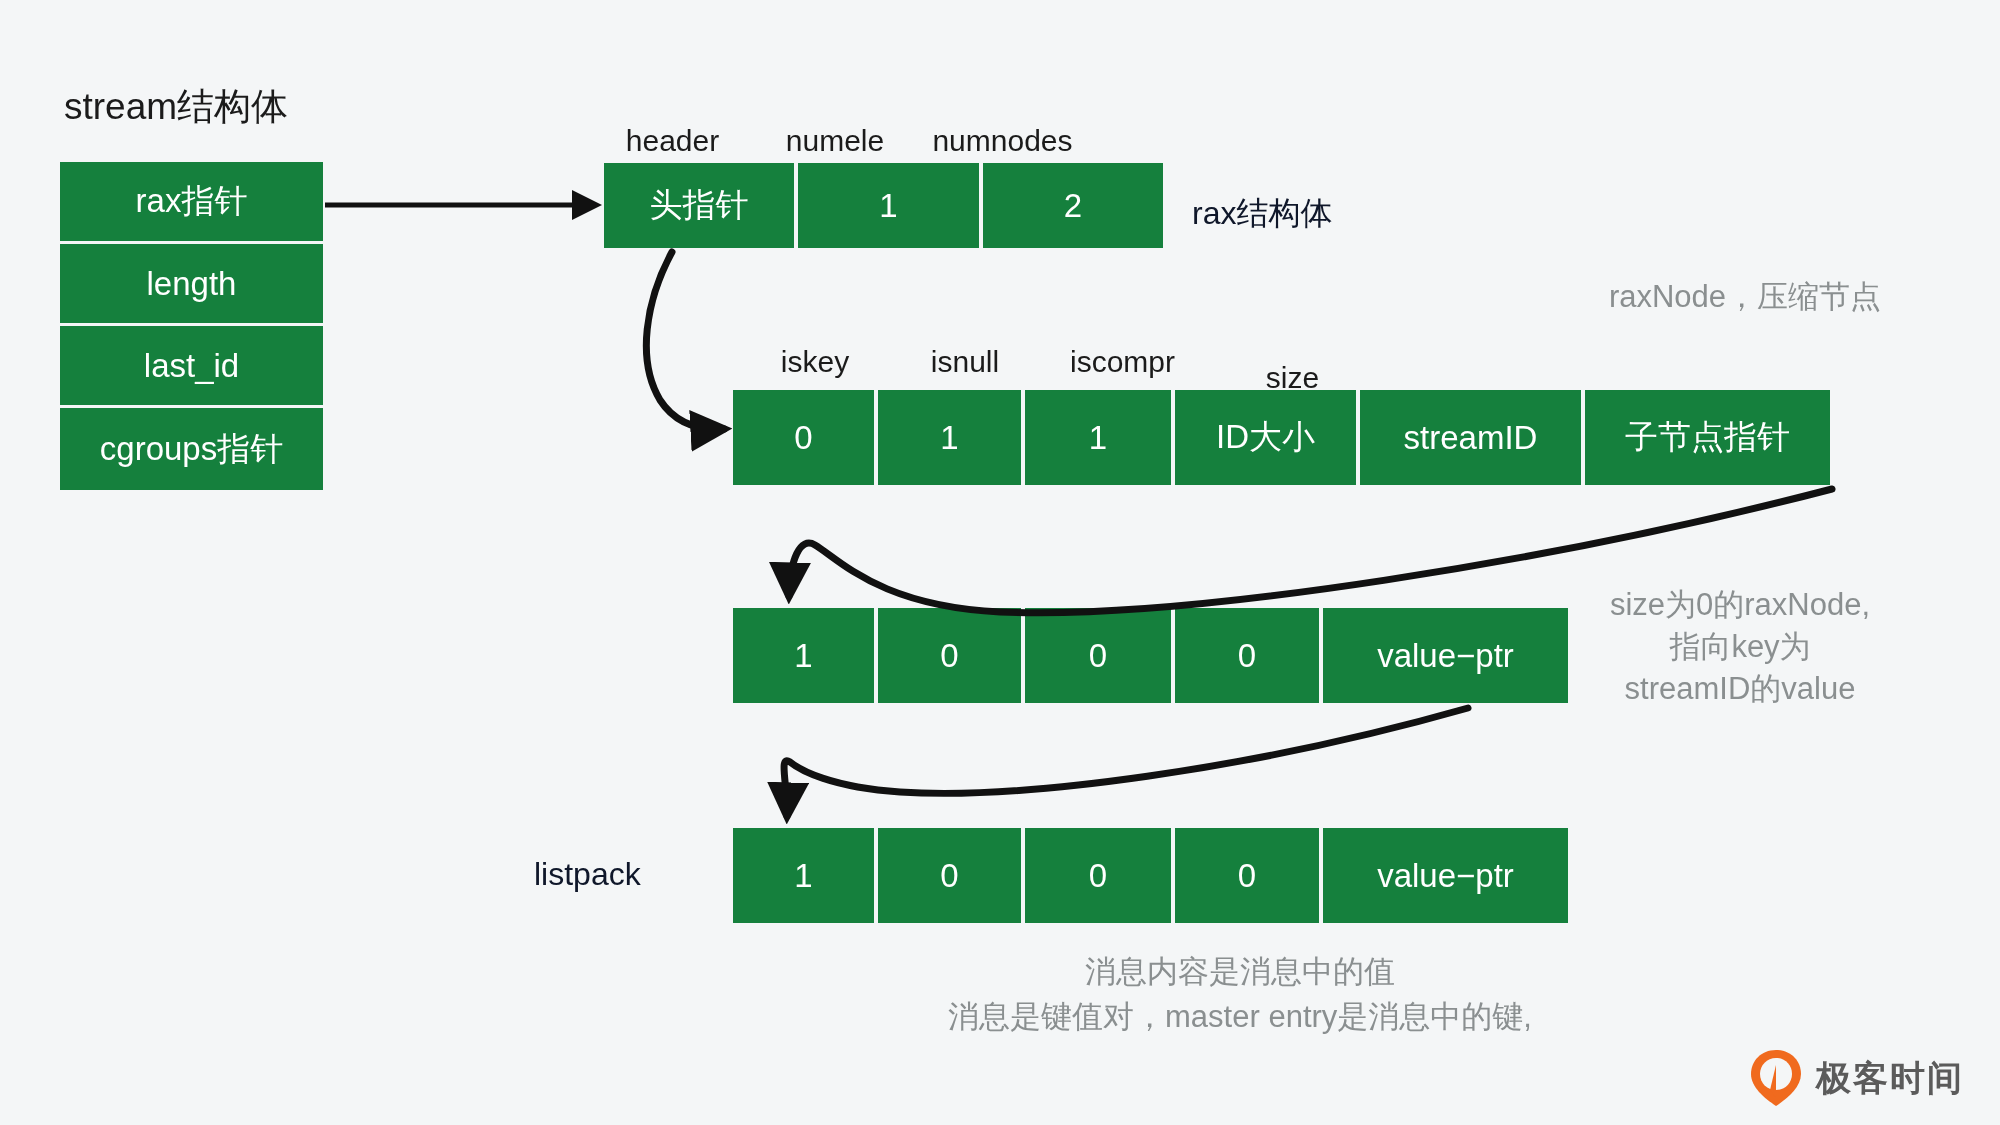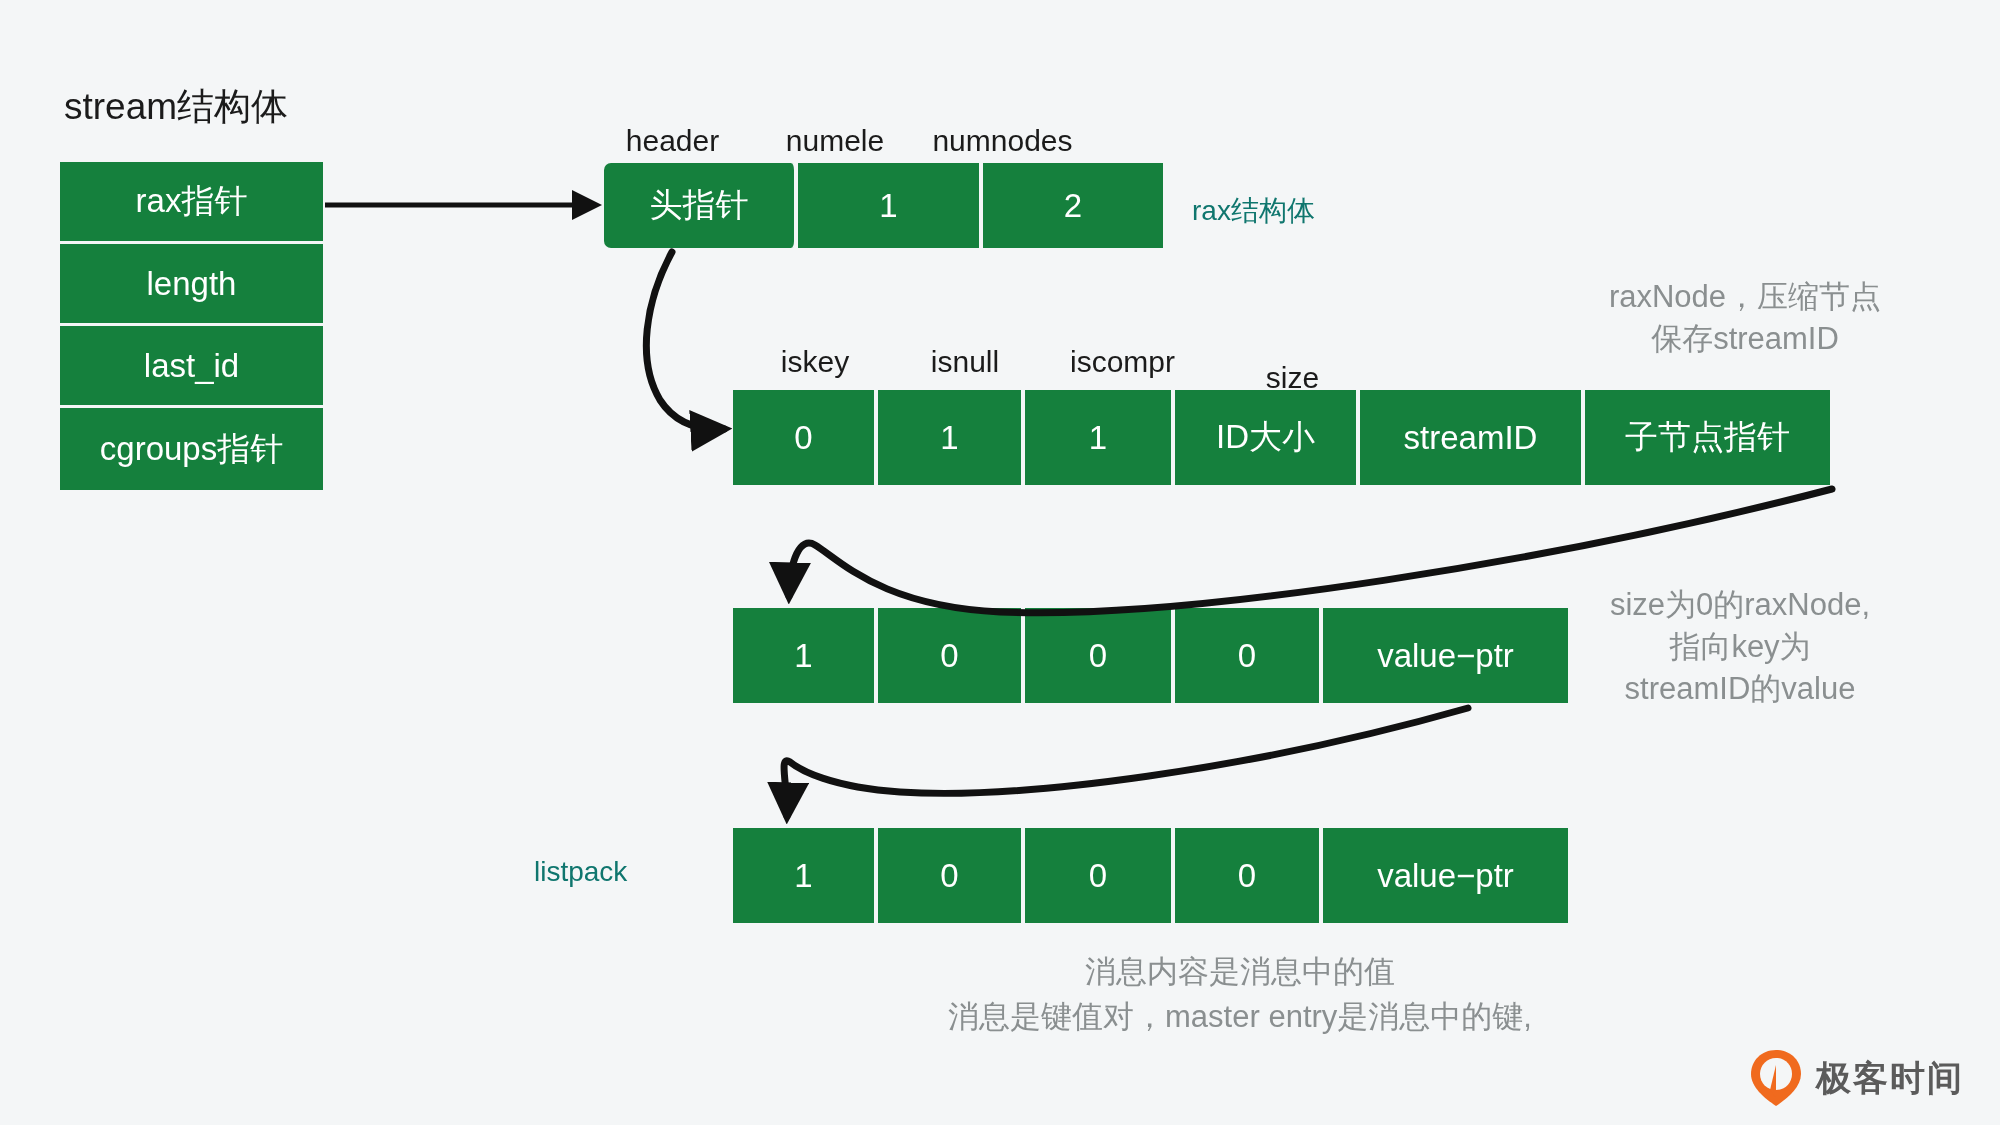--- a/index.html
+++ b/index.html
@@ -33,22 +33,22 @@
     text-align: center;
   }
   .note {
     font-size: 31px;
     color: #8a8f90;
     line-height: 1.35;
     text-align: center;
     white-space: nowrap;
   }
   .side-label {
-    font-size: 28px;
-    color: #0f766e;
+    font-size: 32px;
+    color: #0f172a;
     white-space: nowrap;
   }
   .caption {
     font-size: 31px;
     color: #8a8f90;
     line-height: 1.45;
     text-align: center;
     white-space: nowrap;
   }
 
@@ -104,30 +104,29 @@
     <div class="cell" style="height:82px;">length</div>
     <div class="cell" style="height:82px;">last_id</div>
     <div class="cell" style="height:82px;">cgroups指针</div>
   </div>
 
   <div class="abs col-head" style="left:600px; top:124px; width:145px;">header</div>
   <div class="abs col-head" style="left:760px; top:124px; width:150px;">numele</div>
   <div class="abs col-head" style="left:910px; top:124px; width:185px;">numnodes</div>
 
   <div class="abs row-strip" style="left:604px; top:163px; height:85px;">
-    <div class="cell" style="width:194px;border-radius:7px;">头指针</div>
+    <div class="cell" style="width:194px;">头指针</div>
     <div class="cell" style="width:185px;">1</div>
     <div class="cell" style="width:180px;">2</div>
   </div>
 
   <div class="abs side-label" style="left:1192px; top:192px;">rax结构体</div>
 
   <div class="abs note" style="left:1580px; top:276px; width:330px;">
     <div>raxNode，压缩节点</div>
-    <div>保存streamID</div>
   </div>
 
   <div class="abs col-head" style="left:740px; top:345px; width:150px;">iskey</div>
   <div class="abs col-head" style="left:890px; top:345px; width:150px;">isnull</div>
   <div class="abs col-head" style="left:1035px; top:345px; width:175px;">iscompr</div>
   <div class="abs col-head" style="left:1215px; top:361px; width:155px;">size</div>
 
   <div class="abs row-strip" style="left:733px; top:390px; height:95px;">
     <div class="cell" style="width:145px;">0</div>
     <div class="cell" style="width:147px;">1</div>

